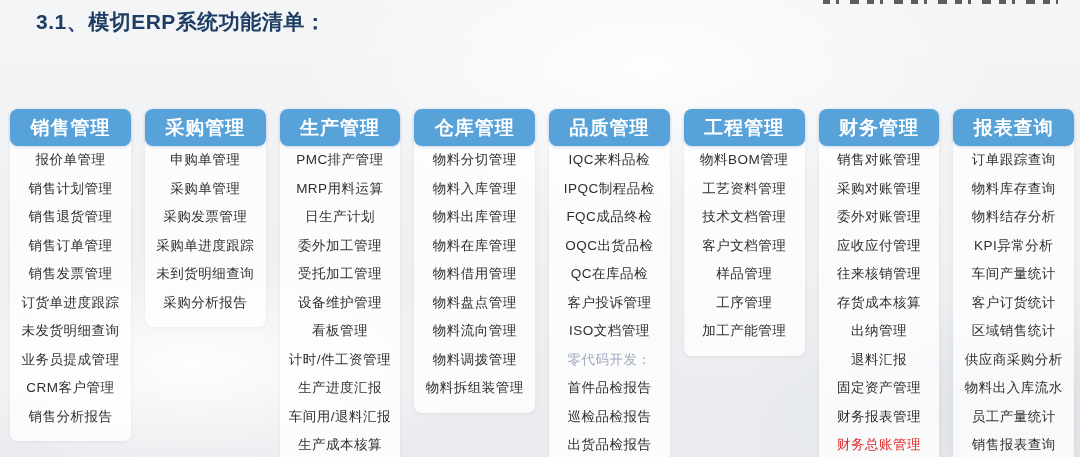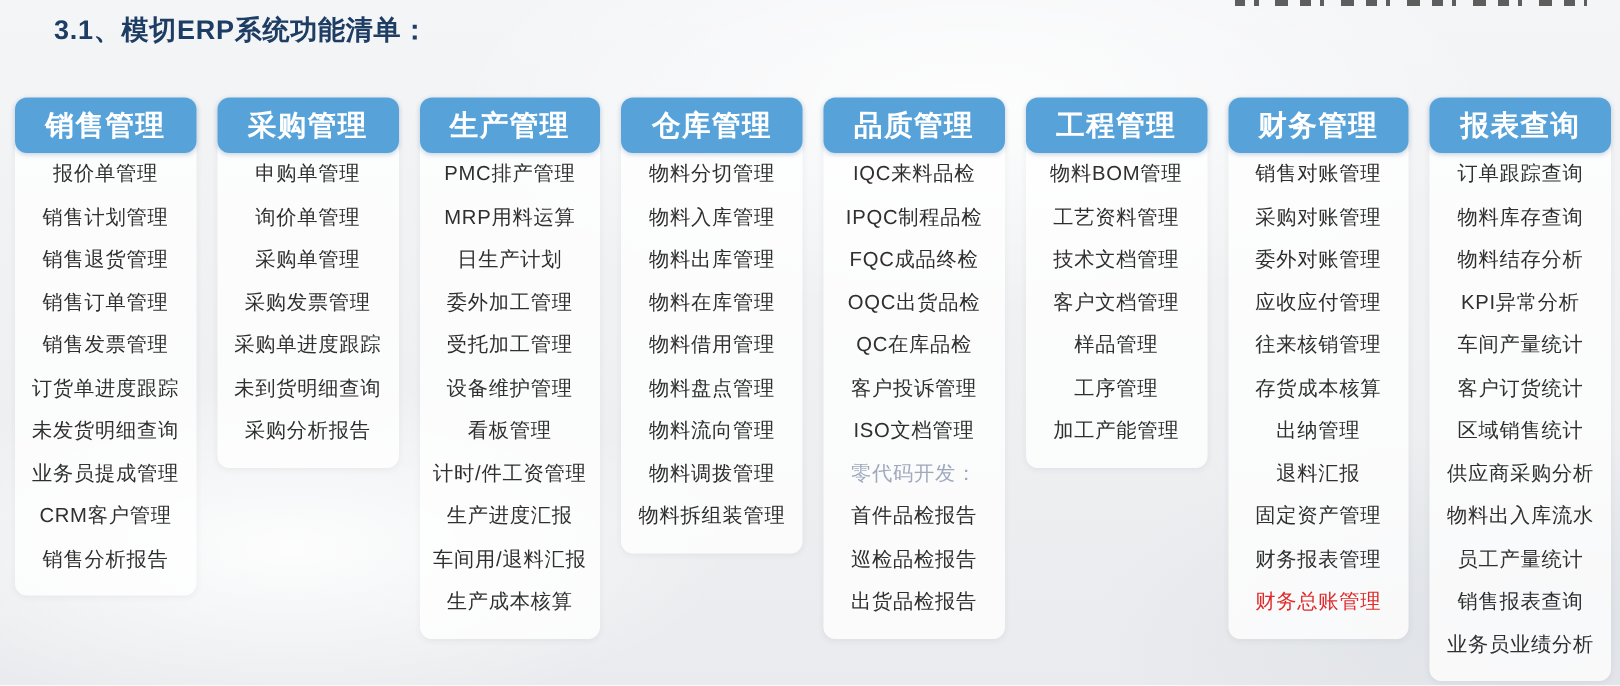--- a/index.html
+++ b/index.html
@@ -29,21 +29,21 @@
       repeating-linear-gradient(90deg,
         #7d8a99 0 14px, transparent 14px 26px, #8b97a5 26px 34px, transparent 34px 52px);
     -webkit-mask-image: linear-gradient(180deg, transparent 0%, #000 55%);
             mask-image: linear-gradient(180deg, transparent 0%, #000 55%);
   }
   .skyline.left  { left: 0;  width: 120px; }
   .skyline.right { right: 0; width: 160px; opacity: 0.14; }
 
   .page-title {
     position: absolute; left: 36px; top: 8px;
-    font-size: 18px; font-weight: bold;
+    font-size: 21px; font-weight: bold;
     color: var(--title-color, #1e3d64);
     letter-spacing: 0.5px;
   }
 
   
   .cropped-fragment {
     position: absolute; top: 0; right: 22px;
     width: 235px; height: 4px; opacity: 0.75;
     background: repeating-linear-gradient(90deg,
       #2b2b2b 0 7px, transparent 7px 13px,
@@ -55,20 +55,21 @@
     position: absolute; left: 10px; top: 65px; right: 6px;
     display: flex; gap: 14px;
     align-items: flex-start;
   }
 
   .column-card {
     flex: 1 1 0;
     background: rgba(255,255,255,0.78);
     border-radius: 8px;
     box-shadow: 0 1px 4px rgba(60,70,85,0.07);
+    margin-top: 44px;
   }
 
   .column-header {
     height: 37px;
     background: var(--header-bg, #57a2d9);
     border-radius: 8px;
     display: flex; align-items: center; justify-content: center;
     color: #ffffff;
     font-size: 19px; font-weight: bold;
     letter-spacing: 1px;
@@ -115,21 +116,20 @@
           <li class="feature-item">未发货明细查询</li>
           <li class="feature-item">业务员提成管理</li>
           <li class="feature-item">CRM客户管理</li>
           <li class="feature-item">销售分析报告</li>
         </ul>
       </div>
       <div class="column-card">
         <div class="column-header">采购管理</div>
         <ul class="column-list">
           <li class="feature-item">申购单管理</li>
-          <li class="feature-item">询价单管理</li>
           <li class="feature-item">采购单管理</li>
           <li class="feature-item">采购发票管理</li>
           <li class="feature-item">采购单进度跟踪</li>
           <li class="feature-item">未到货明细查询</li>
           <li class="feature-item">采购分析报告</li>
         </ul>
       </div>
       <div class="column-card">
         <div class="column-header">生产管理</div>
         <ul class="column-list">

